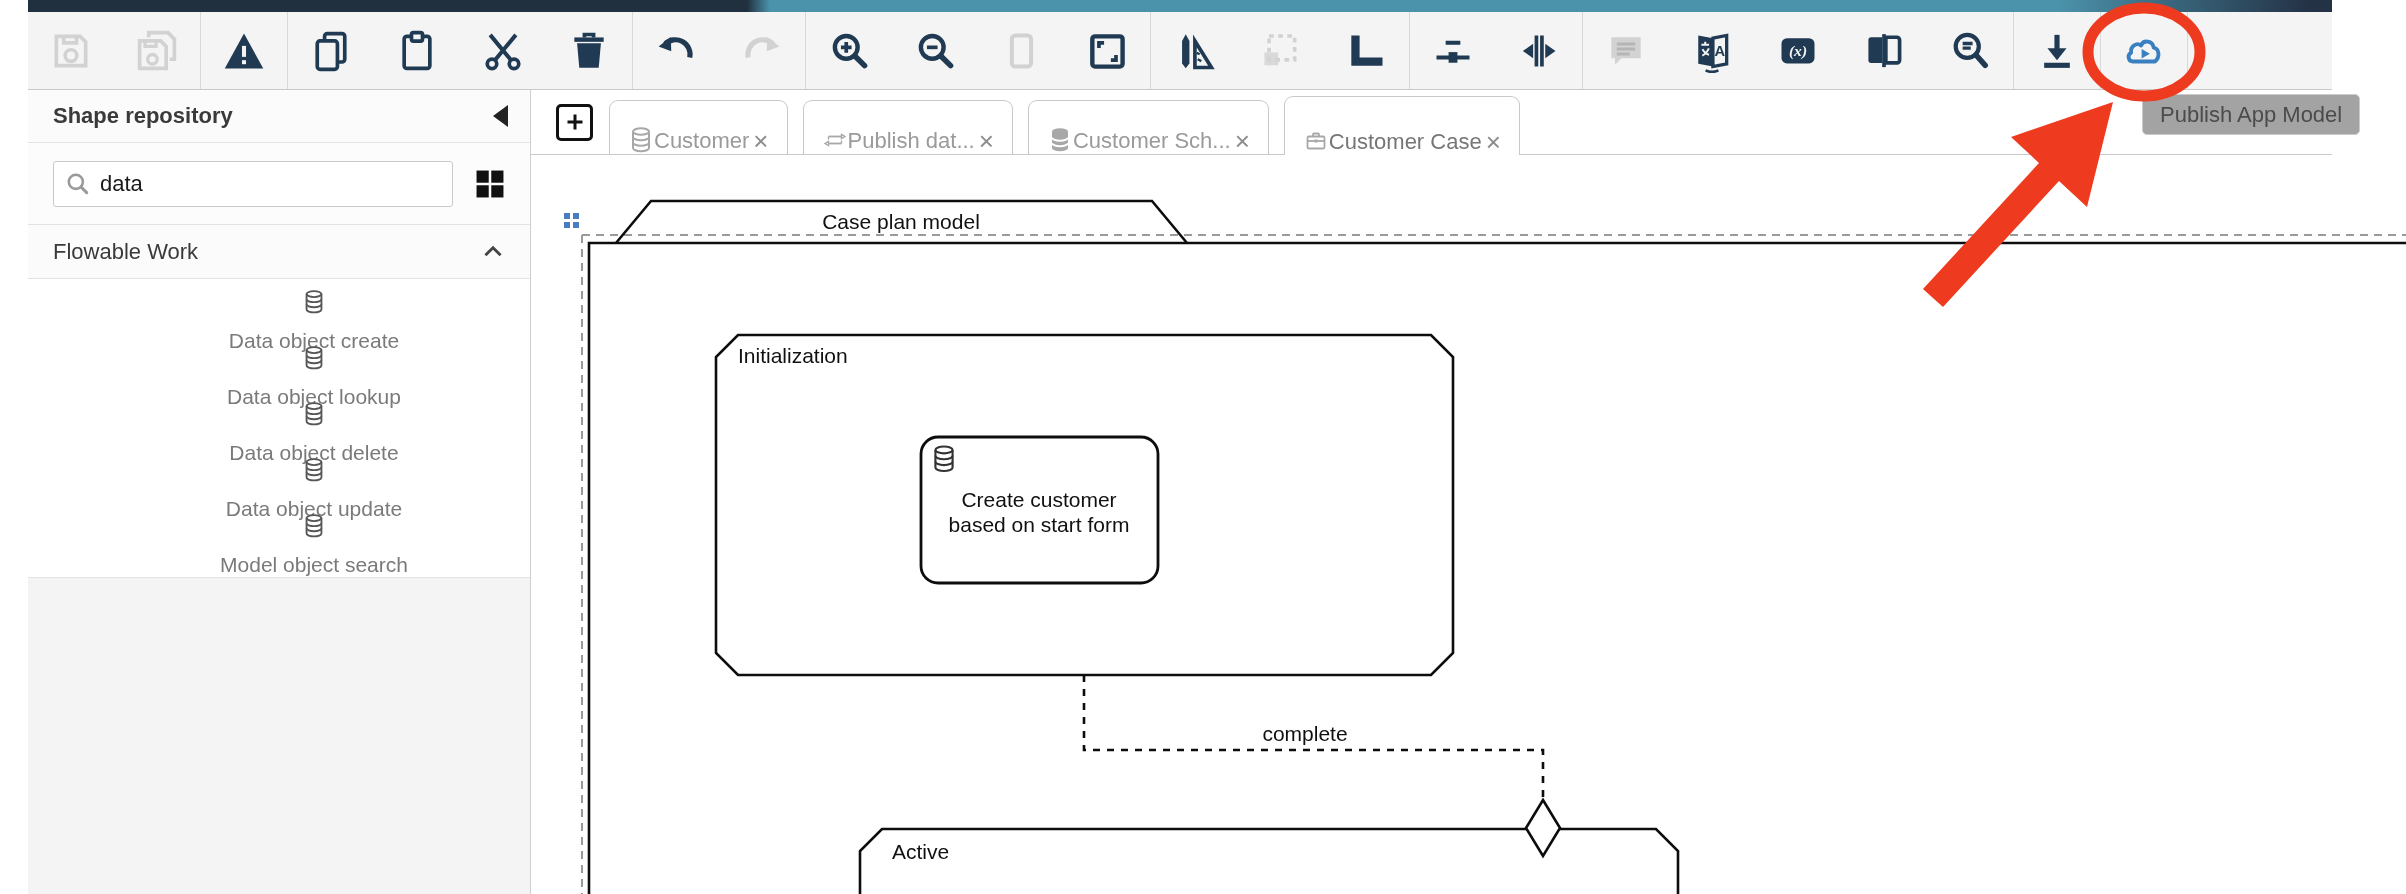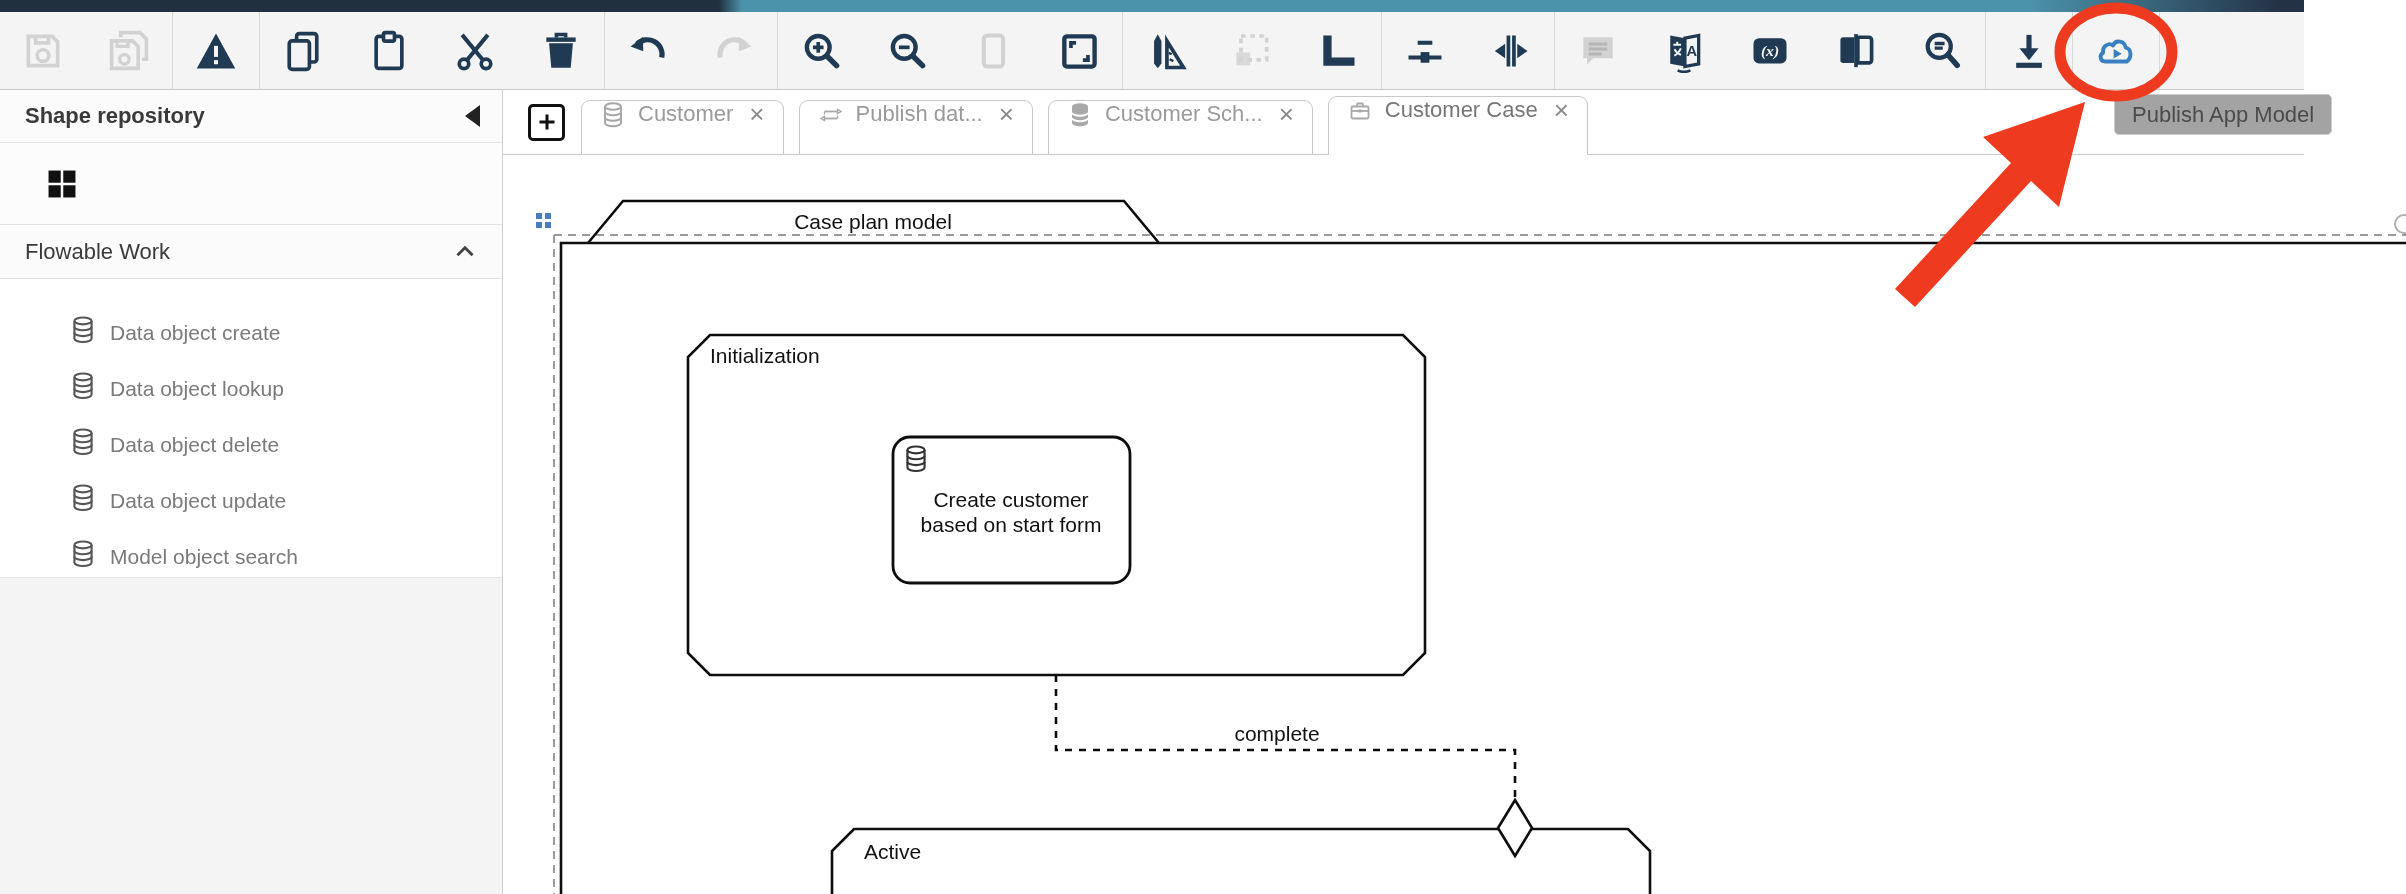--- a/index.html
+++ b/index.html
@@ -1,18 +1,18 @@
 <!DOCTYPE html>
 <html><head>
 <meta charset="utf-8">
 <style>
   * { margin:0; padding:0; box-sizing:border-box; }
   html,body { width:2406px; height:894px; overflow:hidden; background:#fff;
               font-family:"Liberation Sans", sans-serif; }
-  .page { position:relative; width:2304px; height:894px; }
+  .page { position:relative; width:2304px; height:894px;margin-left:28px; }
 
   
   .topbar { height:12px; width:100%;
     background:linear-gradient(90deg,#20303f 0%,#20303f 31.2%,#4b93ab 32.2%,#4b93ab 88%,#243246 99%); }
 
   
   .toolbar { height:78px; background:#f4f4f4; border-bottom:1px solid #c9c9c9;
     display:flex; align-items:stretch; }
   .tbtn { width:86px; display:flex; align-items:center; justify-content:center;
     color:#1f3a52; cursor:pointer; }
@@ -38,35 +38,35 @@
   .search-wrap input { width:100%; height:100%; border:1px solid #c9c9c9; border-radius:3px;
     background:#fff; font-size:22px; color:#1a1a1a; padding:0 10px 0 46px;
     font-family:"Liberation Sans", sans-serif; outline:none; }
   .search-glyph { position:absolute; left:12px; top:10px; width:26px; height:26px; color:#9a9a9a; }
   .grid-glyph { width:34px; height:34px; margin-left:20px; color:#111; cursor:pointer; }
   .sb-section { height:54px; border-bottom:1px solid #e3e3e3; display:flex; align-items:center;
     justify-content:space-between; padding:0 24px 0 25px; background:#fbfbfb; cursor:pointer; }
   .sb-section-label { font-size:22px; font-weight:normal; color:#3a3a3a; }
   .chev { width:26px; height:26px; color:#444; }
   .sb-items { height:299px; border-bottom:1px solid #e3e3e3; background:#fff; padding-top:10px; }
-  .shape-item { height:56px; display:flex; align-items:flex-end; padding-left:70px; gap:14px;
-    color:#7a7a7a; font-size:21px; cursor:pointer; }
+  .shape-item { height:56px; display:flex; align-items:center; padding-left:70px; gap:14px;
+    color:#7a7a7a; font-size:21px; cursor:pointer;flex-direction:column; }
   .shape-item svg { width:26px; height:30px; color:#565656; flex:0 0 26px; }
   .sb-rest { flex:1; background:#f4f4f4; }
 
   
   .canvas-col { flex:1; display:flex; flex-direction:column; background:#fff; min-width:0; }
   .tabbar { height:65px; border-bottom:1px solid #c9c9c9; background:#fff; display:flex;
     align-items:flex-end; padding-left:25px; position:relative; }
   .add-tab { align-self:center; width:37px; height:37px; border:3px solid #111; border-radius:5px;
     display:flex; align-items:center; justify-content:center; color:#111; margin-right:16px;
     cursor:pointer; flex:0 0 37px; }
   .add-tab svg { width:24px; height:24px; }
-  .tab { display:flex; align-items:flex-start; height:54px; border:1px solid #c9c9c9; border-bottom:none;
-    border-radius:9px 9px 0 0; padding:0 18px; margin-right:15px; background:#fff; gap:12px;
+  .tab { display:flex; align-items:flex-end; height:54px; border:1px solid #c9c9c9; border-bottom:none;
+    border-radius:9px 9px 0 0; padding:0 18px; margin-right:15px; background:#fff; 
     color:#9a9a9a; font-size:22px; white-space:nowrap; cursor:pointer; }
   .tab svg { width:26px; height:28px; color:#a8a8a8; }
   .tab .close { font-size:26px; color:#8c8c8c; margin-left:4px; cursor:pointer; line-height:1; }
   .tab.active { height:59px; margin-bottom:-1px; position:relative; z-index:2; color:#767676; }
   .canvas { position:relative; flex:1; background:#fff; }
   .canvas svg.diagram { position:absolute; left:0; top:0; }
 
   
   .tooltip { position:absolute; left:2114px; top:94px; height:41px; line-height:39px;
     background:#a3a3a3; border:1px solid #cbcbcb; border-radius:5px; padding:0 17px;
@@ -380,20 +380,26 @@
     </div>
 
   <div class="main">
 
     <aside class="sidebar">
       <div class="sb-header">
         <span class="sb-title">Shape repository</span>
         <span class="sb-collapse"></span>
       </div>
       <div class="sb-search">
+        <span class="search-wrap">
+          <svg class="search-glyph">
+              <use href="#ic-search"></use>
+            </svg>
+          <input type="text" value="data" style="">
+        </span>
         <svg class="grid-glyph">
             <use href="#ic-grid"></use>
           </svg>
       </div>
       <div class="sb-section">
         <span class="sb-section-label">Flowable Work</span>
         <svg class="chev">
             <use href="#ic-chevron-up"></use>
           </svg>
       </div>

